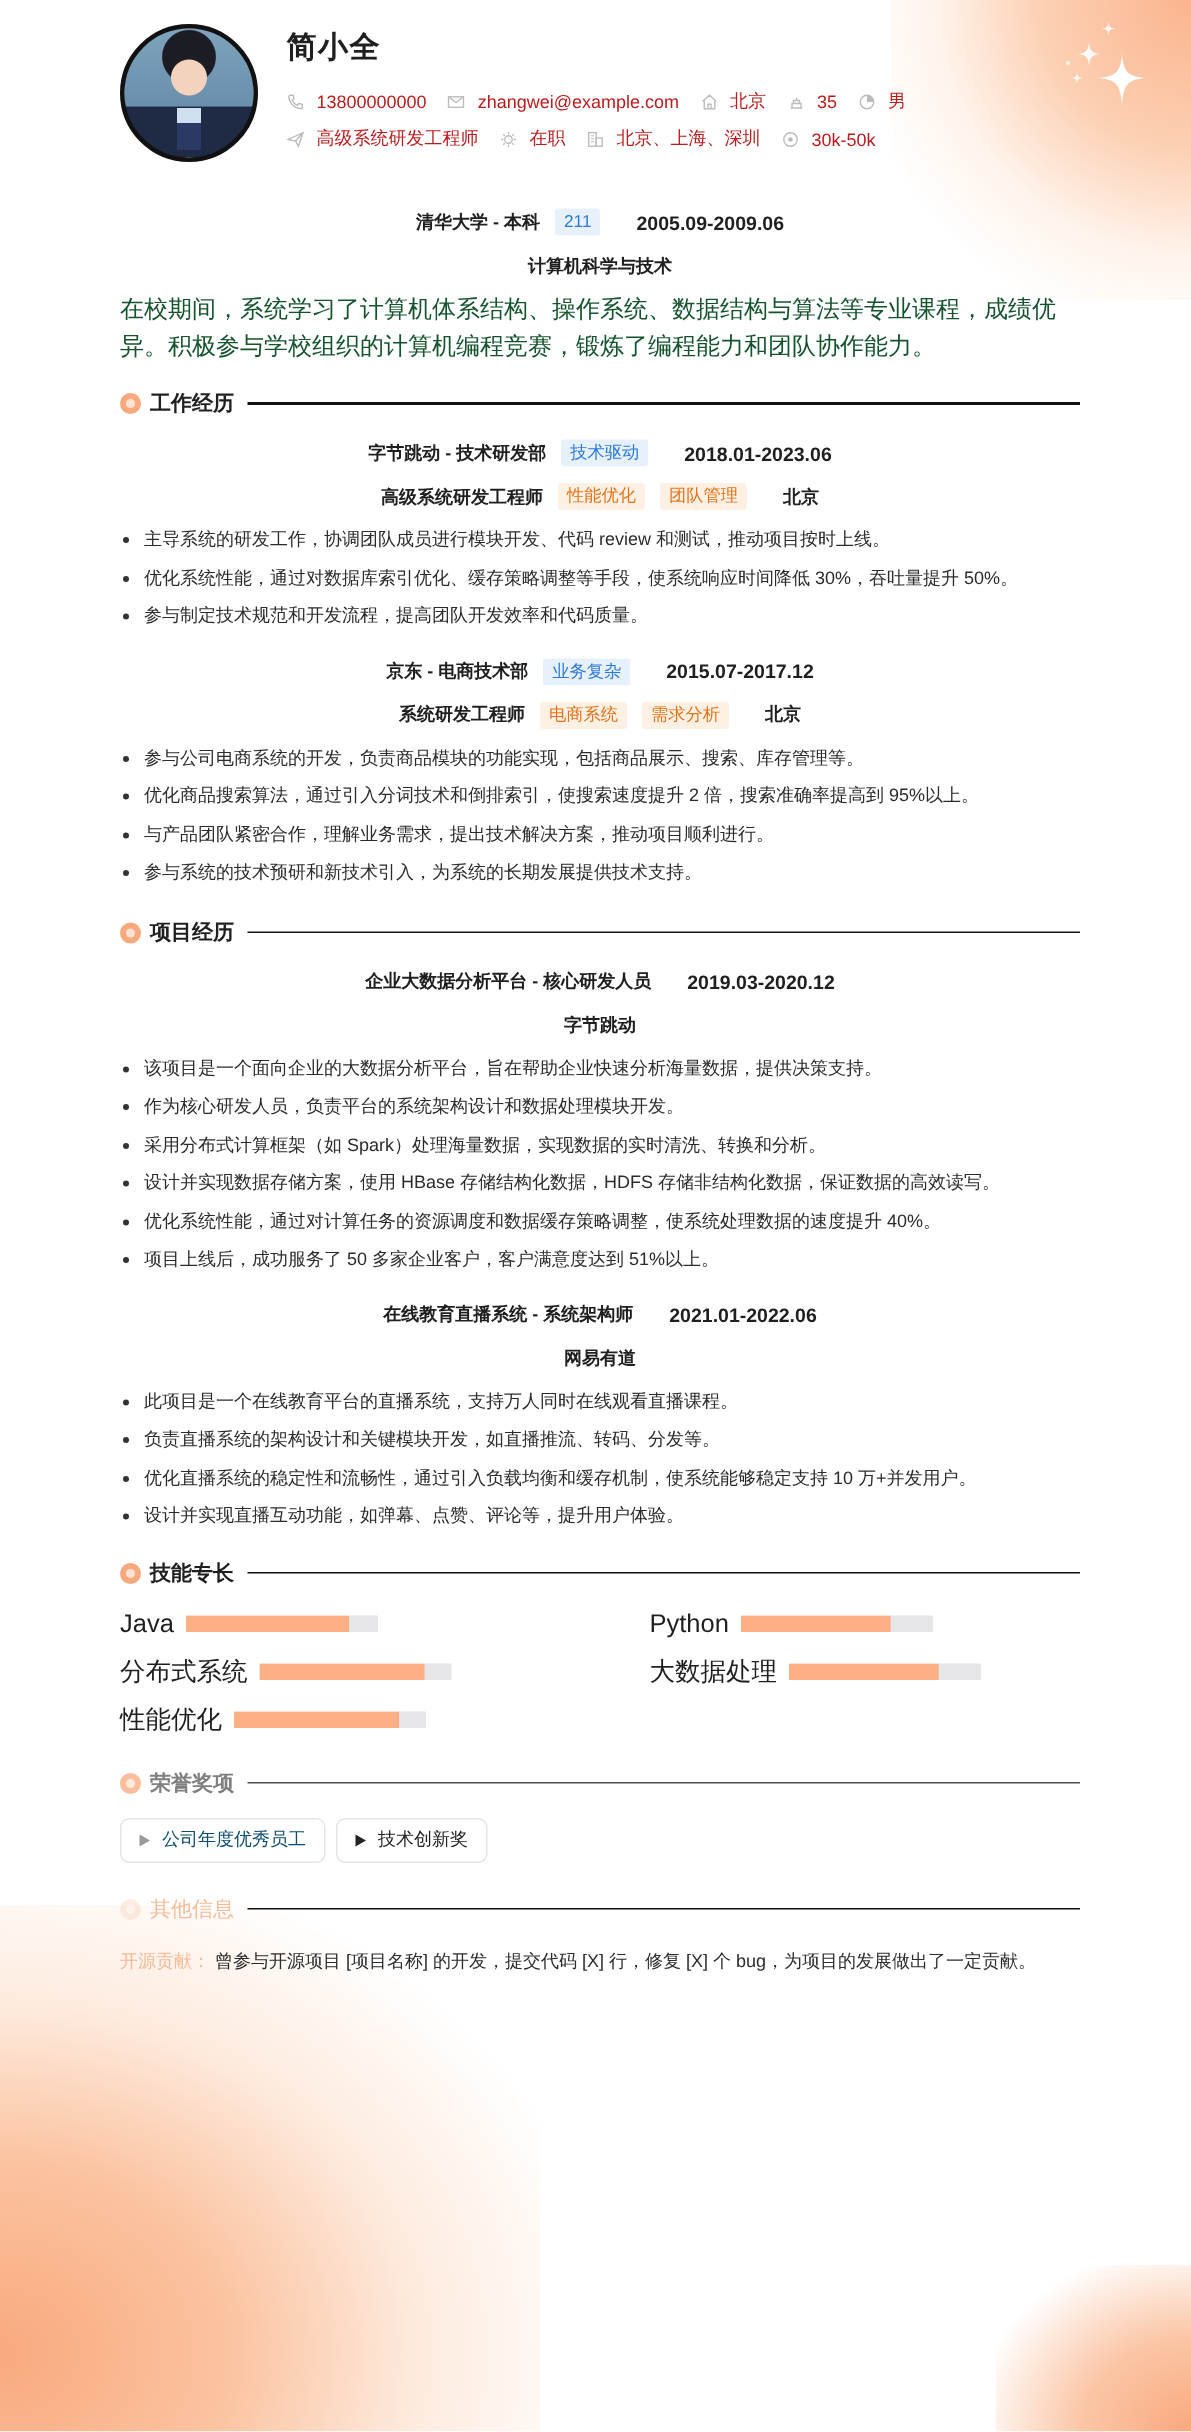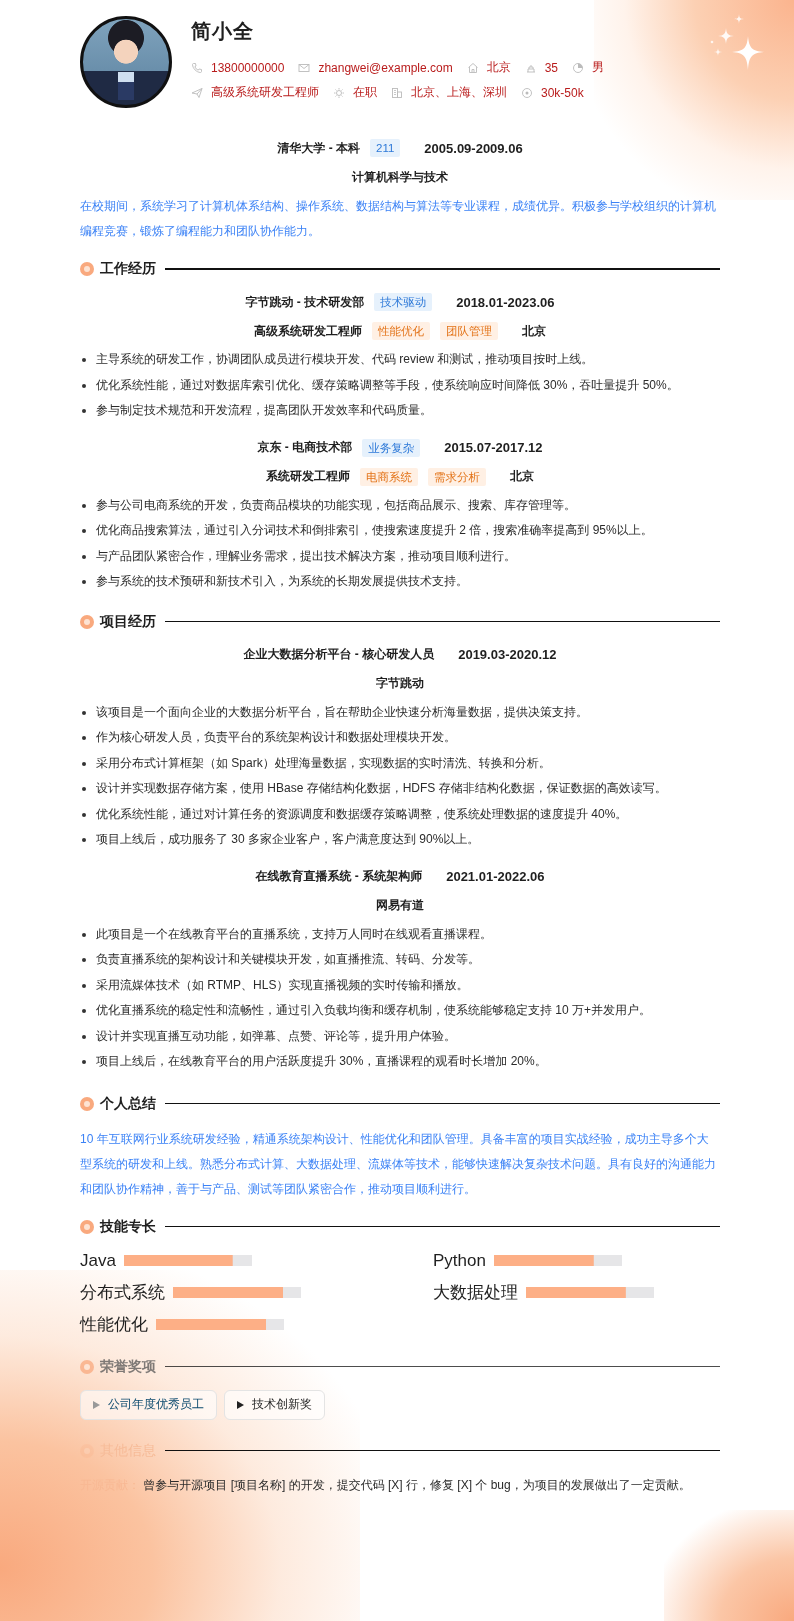--- a/index.html
+++ b/index.html
@@ -61,21 +61,21 @@
   .sec-line { flex: 1; height: 1.5px; background: #111; }
 
   .row { display: flex; justify-content: center; align-items: center; height: 20px; gap: 24px; }
   .row-left { display: flex; align-items: center; }
   .bold { font-weight: bold; font-size: 12px; }
   .date { font-weight: bold; font-size: 13px; }
   .tag { font-size: 11.5px; padding: 1px 6px; margin-left: 10px; border-radius: 2px; line-height: 16px; }
   .tag.blue { color: #2f7ad8; background: #e6f1fc; }
   .tag.orange { color: #e37318; background: #fff0e4; }
   .sub { margin-top: 9px; }
-  .para { font-size: 12px; line-height: 25px; color: #3b82f6; margin-top: 7px; }
+  .para { font-size: 16px; line-height: 25px; color: #14532d; margin-top: 7px; }
   ul.bul { list-style: none; margin-top: 6px; }
   ul.bul li { position: relative; padding-left: 16px; font-size: 12px; line-height: 25.5px; color: #2b2b2b; }
   ul.bul li::before { content: ""; position: absolute; left: 2px; top: 11px; width: 4px; height: 4px; border-radius: 50%; background: #333; }
   .entry + .entry { margin-top: 14px; }
 
   
   .skills { display: grid; grid-template-columns: 353px 1fr; row-gap: 14px; margin-top: 0; }
   .skill { display: flex; align-items: center; height: 18px; font-size: 17px; }
   .skill-name { margin-right: 8px; }
   .skill-bar { width: 128px; height: 11px; background: #e6e6e8; position: relative; }
@@ -279,51 +279,41 @@
       </div>
       <div class="row sub">
         <span class="bold">字节跳动</span>
       </div>
       <ul class="bul">
         <li>该项目是一个面向企业的大数据分析平台，旨在帮助企业快速分析海量数据，提供决策支持。</li>
         <li>作为核心研发人员，负责平台的系统架构设计和数据处理模块开发。</li>
         <li>采用分布式计算框架（如 Spark）处理海量数据，实现数据的实时清洗、转换和分析。</li>
         <li>设计并实现数据存储方案，使用 HBase 存储结构化数据，HDFS 存储非结构化数据，保证数据的高效读写。</li>
         <li>优化系统性能，通过对计算任务的资源调度和数据缓存策略调整，使系统处理数据的速度提升 40%。</li>
-        <li>项目上线后，成功服务了 30 多家企业客户，客户满意度达到 90%以上。</li>
+        <li>项目上线后，成功服务了 50 多家企业客户，客户满意度达到 51%以上。</li>
       </ul>
     </div>
 
     <div class="entry">
       <div class="row">
         <span class="bold">在线教育直播系统 - 系统架构师</span>
         <span class="date">2021.01-2022.06</span>
       </div>
       <div class="row sub">
         <span class="bold">网易有道</span>
       </div>
       <ul class="bul">
         <li>此项目是一个在线教育平台的直播系统，支持万人同时在线观看直播课程。</li>
         <li>负责直播系统的架构设计和关键模块开发，如直播推流、转码、分发等。</li>
-        <li>采用流媒体技术（如 RTMP、HLS）实现直播视频的实时传输和播放。</li>
         <li>优化直播系统的稳定性和流畅性，通过引入负载均衡和缓存机制，使系统能够稳定支持 10 万+并发用户。</li>
         <li>设计并实现直播互动功能，如弹幕、点赞、评论等，提升用户体验。</li>
-        <li>项目上线后，在线教育平台的用户活跃度提升 30%，直播课程的观看时长增加 20%。</li>
       </ul>
     </div>
   </div>
 
-  <div class="section" style="margin-top:18px;">
-    <div class="sec-title">
-      <span class="sec-icon"></span>
-      <span class="sec-label">个人总结</span>
-      <span class="sec-line"></span>
-    </div>
-    <div class="para" style="margin-top:2px;">10 年互联网行业系统研发经验，精通系统架构设计、性能优化和团队管理。具备丰富的项目实战经验，成功主导多个大型系统的研发和上线。熟悉分布式计算、大数据处理、流媒体等技术，能够快速解决复杂技术问题。具有良好的沟通能力和团队协作精神，善于与产品、测试等团队紧密合作，推动项目顺利进行。</div>
-  </div>
 
   <div class="section" style="margin-top:14px;">
     <div class="sec-title">
       <span class="sec-icon"></span>
       <span class="sec-label">技能专长</span>
       <span class="sec-line"></span>
     </div>
     <div class="skills" style="margin-top:14px;">
       <div class="skill">
         <span class="skill-name">Java</span>

